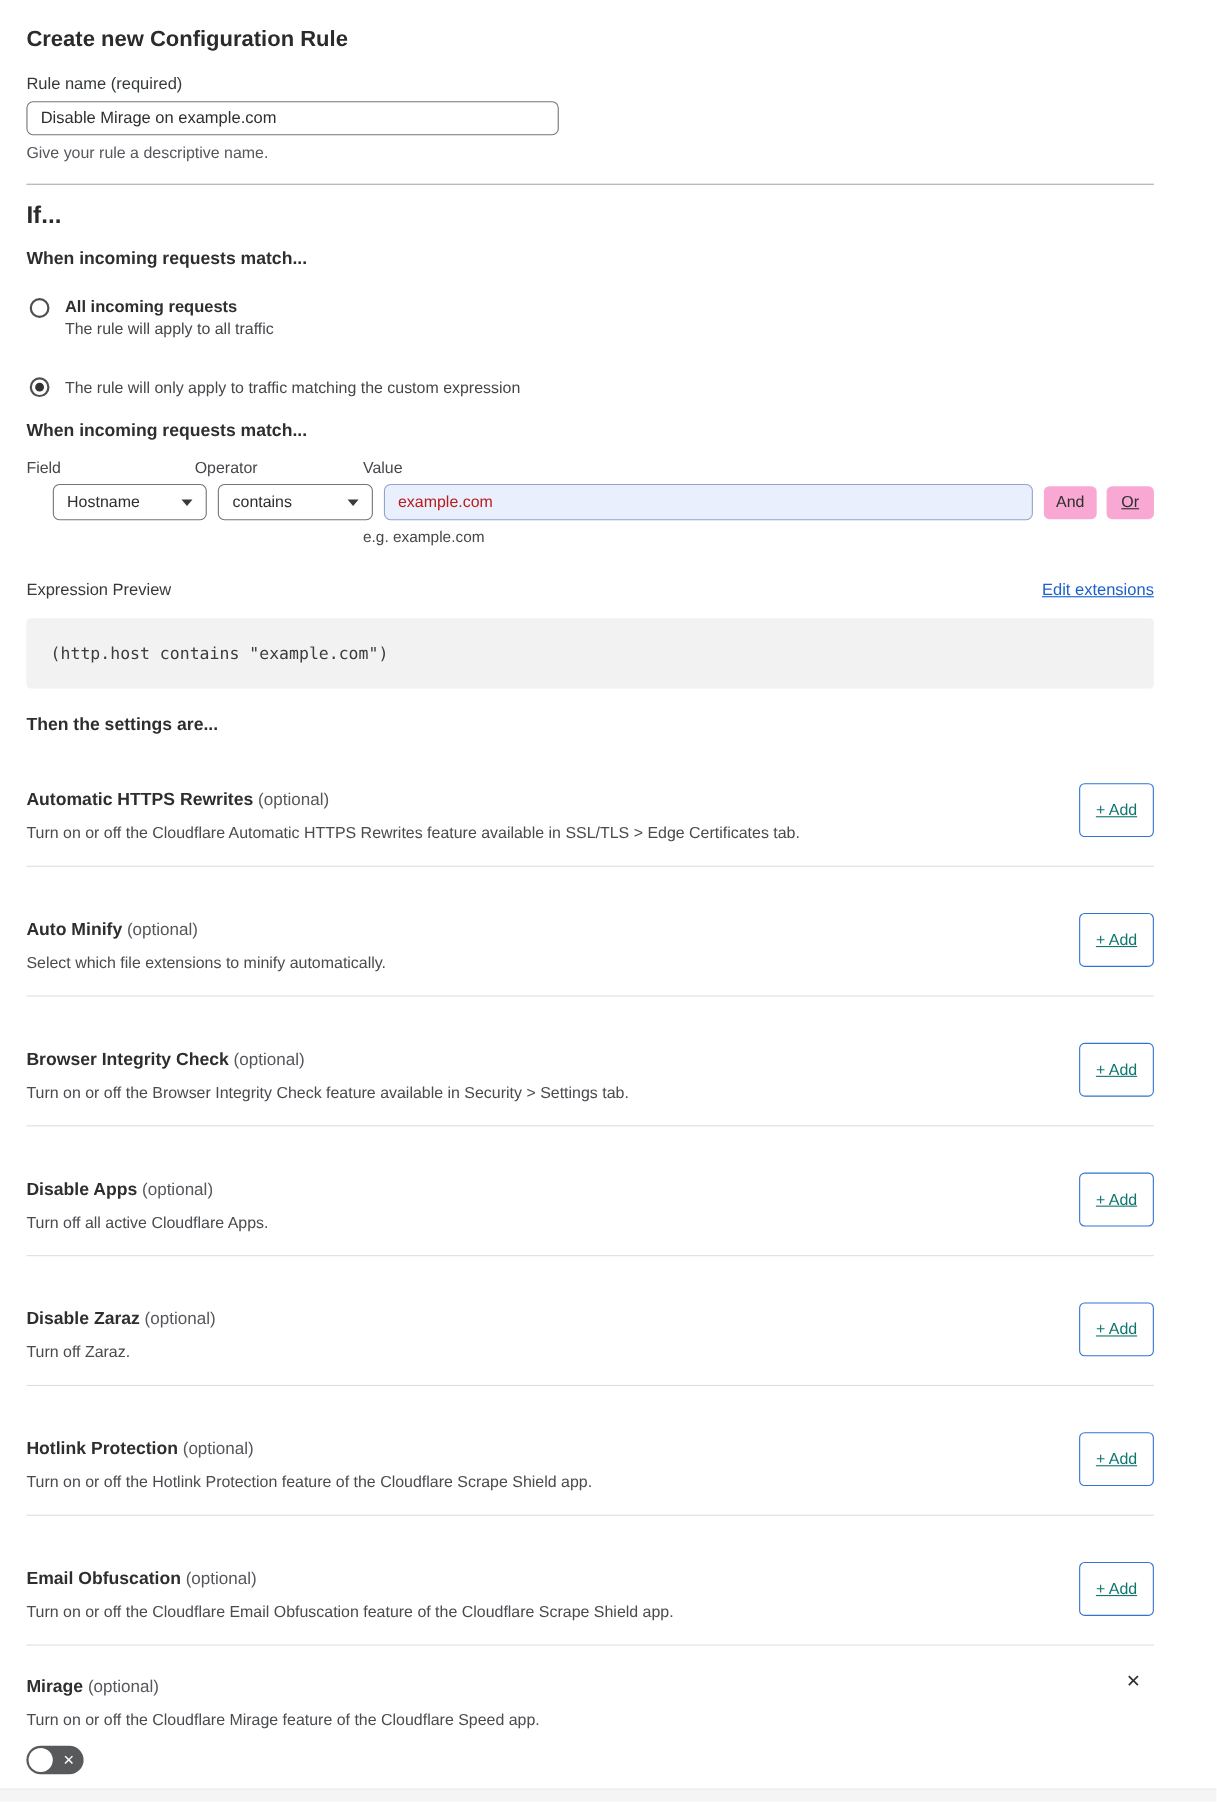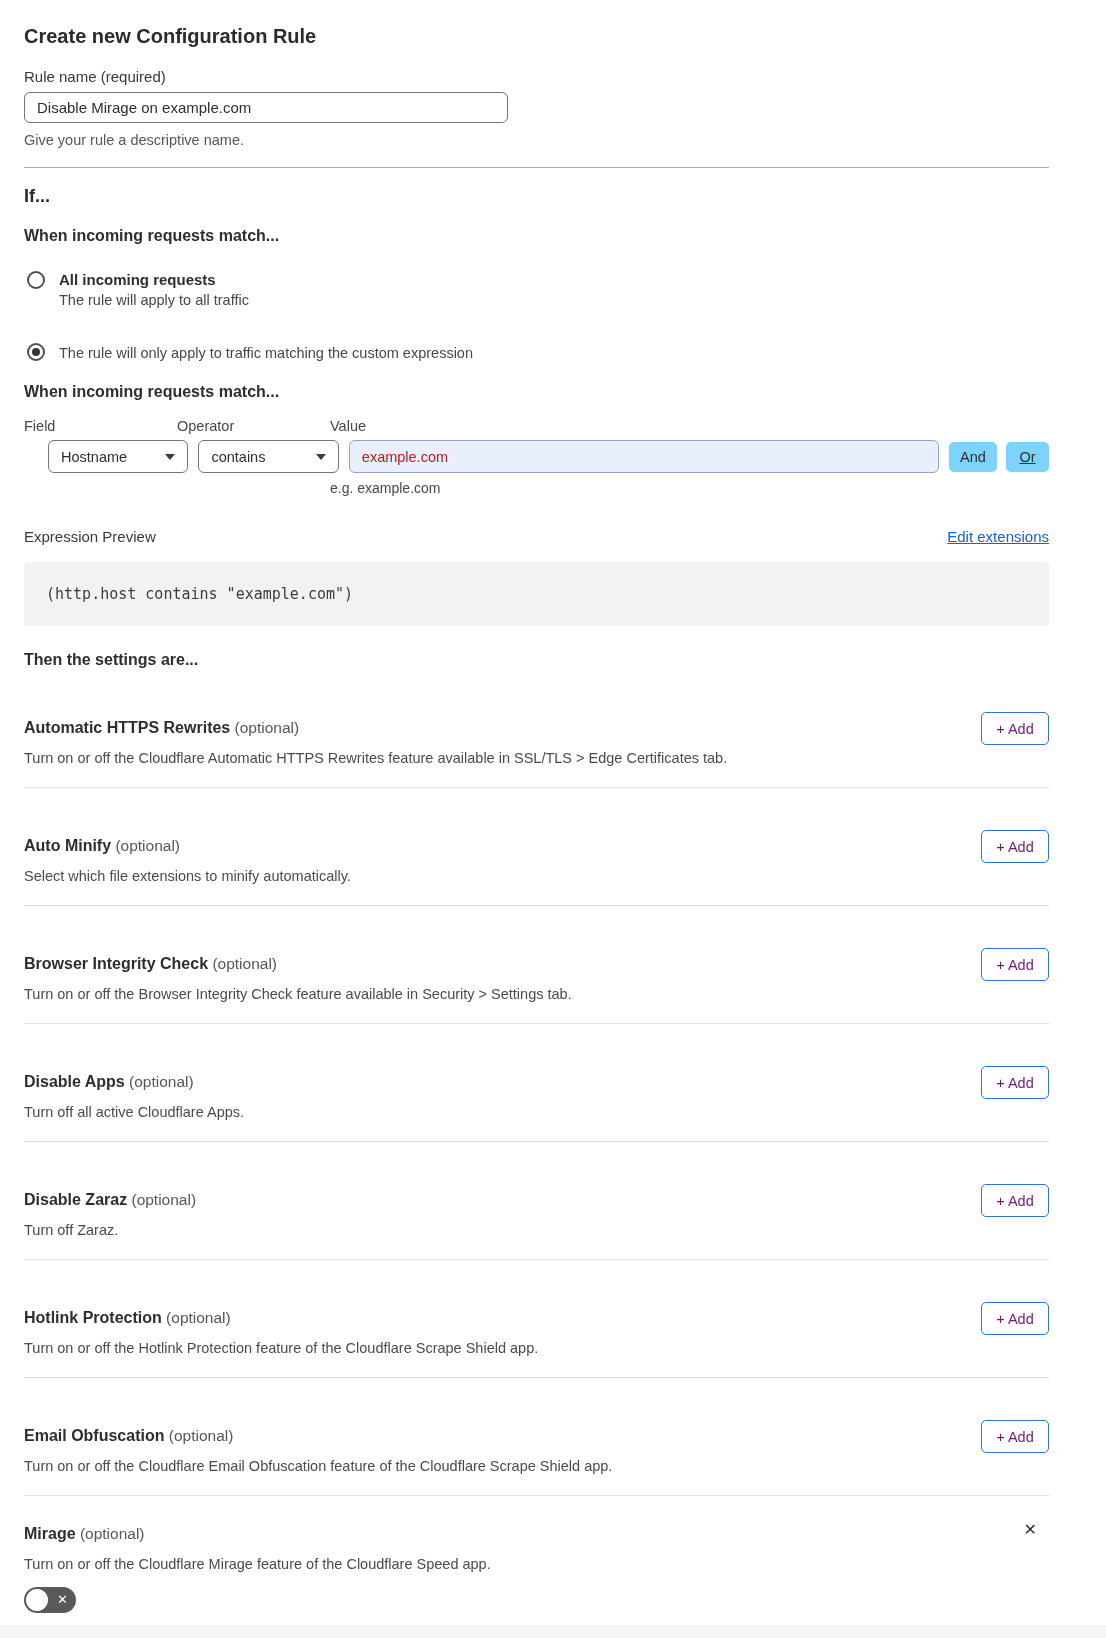--- a/index.html
+++ b/index.html
@@ -10,21 +10,21 @@
   h1.page-title { margin-top:24px; font-size:20px; line-height:24px; font-weight:bold; color:#2b2b2b; }
 
   .field-label { margin-top:20px; font-size:15px; line-height:18px; color:#36393a; }
   .rule-name-input { margin-top:6px; width:484px; height:31px; border:1px solid #757575;
     border-radius:6px; padding:0 12px; font-size:15px; color:#2e2e2e; background:#fff;
     font-family:"Liberation Sans", sans-serif; display:block; }
   .helper { margin-top:8px; font-size:14.5px; line-height:18px; color:#55575b; }
 
   .divider-strong { margin-top:18px; border:none; border-top:1px solid #ababab; height:0; }
 
-  h2.if-heading { margin-top:17px; font-size:18px; line-height:22px; font-weight:bold; color:#2b2b2b; }
+  h2.if-heading { margin-top:17px; font-size:22px; line-height:22px; font-weight:bold; color:#2b2b2b; }
   h3.sub-heading { margin-top:19px; font-size:16px; line-height:20px; font-weight:bold; color:#2e2e2e; }
 
   .radio-option { display:flex; margin-top:24px; margin-left:3px; gap:14px; cursor:pointer; }
   .radio-option + .radio-option { margin-top:32px; }
   .radio-circle { width:18px; height:18px; border:2px solid #4f4f4f; border-radius:50%;
     flex:0 0 auto; margin-top:1px; position:relative; background:#fff; }
   .radio-circle.checked::after { content:""; position:absolute; left:3px; top:3px;
     width:8px; height:8px; border-radius:50%; background:#323232; }
   .radio-texts .radio-label { font-size:15px; line-height:19px; font-weight:bold; color:#2e2e2e; }
   .radio-texts .radio-desc { margin-top:2px; font-size:14.5px; line-height:19px; color:#45474a; }
@@ -36,43 +36,43 @@
 
   .cond-row { display:flex; margin-top:5px; align-items:center;padding-left:24px; }
   .select-box { width:143px; height:33px; border:1px solid #757575; border-radius:6px;
     background:#fff; display:flex; align-items:center; justify-content:space-between;
     padding:0 12px; font-size:14.5px; color:#2e2e2e; cursor:pointer; margin-right:10px; }
   .caret { width:0; height:0; border-left:5px solid transparent; border-right:5px solid transparent;
     border-top:6px solid #3a3a3a; }
   .value-input { width:603px; height:33px; border:1px solid #91a4cc; border-radius:6px;
     background:#e9effc; padding:0 12px; font-size:14.5px; color:#b91c1c;
     font-family:"Liberation Sans", sans-serif; }
-  .conj-btn { height:30px; border:none; border-radius:5px; background:#7dd3fc; color:#2e2e2e;
+  .conj-btn { height:30px; border:none; border-radius:5px; background:#f9a8d4; color:#2e2e2e;
     font-size:14.5px; font-family:"Liberation Sans", sans-serif; cursor:pointer; }
   .and-btn { width:49px; margin-left:10px; }
   .or-btn  { width:44px; margin-left:9px;text-decoration:underline; }
   .value-helper { margin-top:7px; margin-left:306px; font-size:14px; line-height:17px; color:#45474a; }
 
   .preview-row { margin-top:30px; display:flex; justify-content:space-between; align-items:baseline; }
   .preview-label { font-size:15px; line-height:19px; color:#36393a; }
   .edit-link { font-size:15px; line-height:19px; color:#1a5fcc; text-decoration:underline; cursor:pointer; }
   .code-block { margin-top:16px; background:#f2f2f2; border-radius:4px; height:64px;
     display:flex; align-items:center; padding:0 22px;
     font-family:"DejaVu Sans Mono", monospace; font-size:15px; color:#3a3d3e; }
 
   h3.then-heading { margin-top:24px; font-size:16px; line-height:20px; font-weight:bold; color:#2e2e2e; }
 
   .setting-section { position:relative; padding:48px 0 20px 0; border-bottom:1px solid #dfdfdf; }
   .setting-section.no-border { border-bottom:none; padding-top:28px; }
   .setting-title { font-size:15.5px; line-height:20px; color:#55575b; }
   .setting-title b { font-weight:bold; color:#2e2e2e; font-size:16px; }
   .setting-desc { margin-top:11px; font-size:14.5px; line-height:18px; color:#494b4e; }
-  .add-btn { position:absolute; right:0; top:42px; width:68px; height:33px; background:#fff;
-    border:1px solid #3173d2; border-radius:5px; color:#701a75; font-size:14.5px;
-    font-family:"Liberation Sans", sans-serif; cursor:pointer; }
+  .add-btn { position:absolute; right:0; top:42px; width:68px; height:49px; background:#fff;
+    border:1px solid #3173d2; border-radius:5px; color:#0f766e; font-size:14.5px;
+    font-family:"Liberation Sans", sans-serif; cursor:pointer;text-decoration:underline; }
   .close-x { position:absolute; right:12px; top:26px; font-size:16px; line-height:16px;
     color:#2e2e2e; cursor:pointer; font-weight:normal; }
 
   .toggle { margin-top:14px; width:52px; height:26px; border-radius:13px; background:#58595b;
     position:relative; cursor:pointer; display:inline-block; }
   .toggle .knob { position:absolute; left:2px; top:2px; width:22px; height:22px;
     border-radius:50%; background:#fff; }
   .toggle .toggle-x { position:absolute; right:8px; top:50%; transform:translateY(-52%);
     color:#fff; font-size:13px; line-height:13px; }
 

